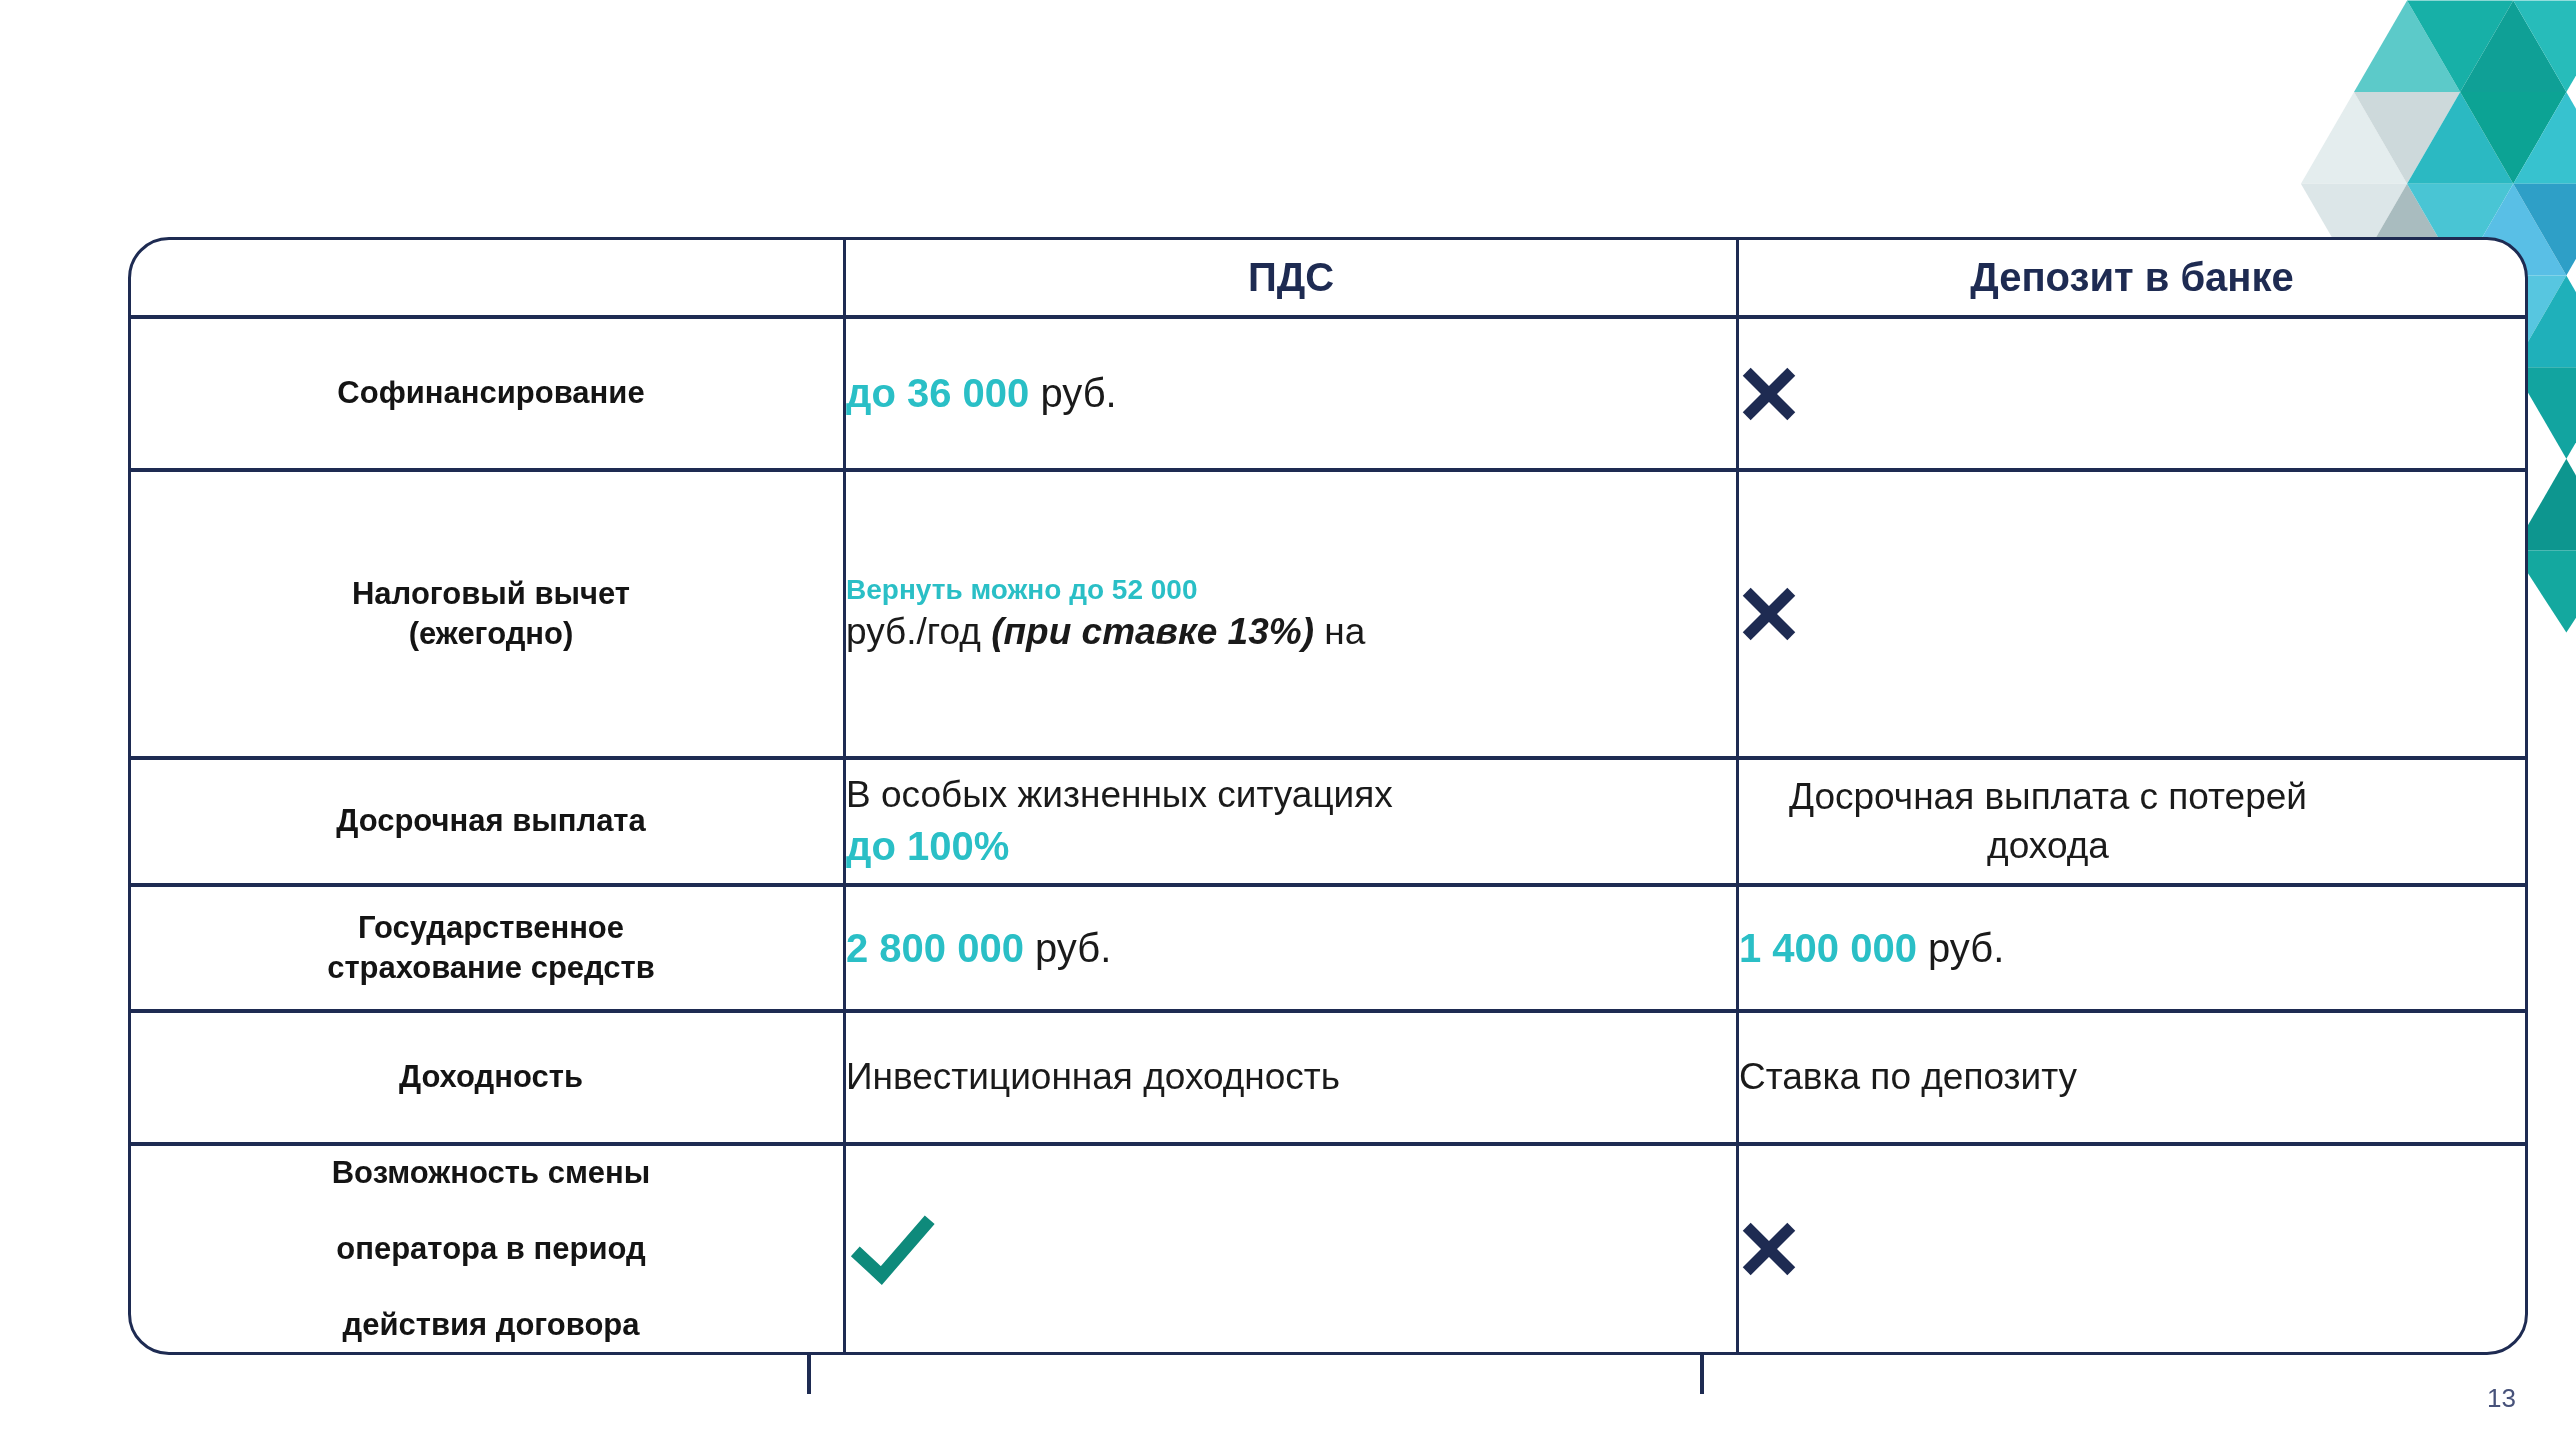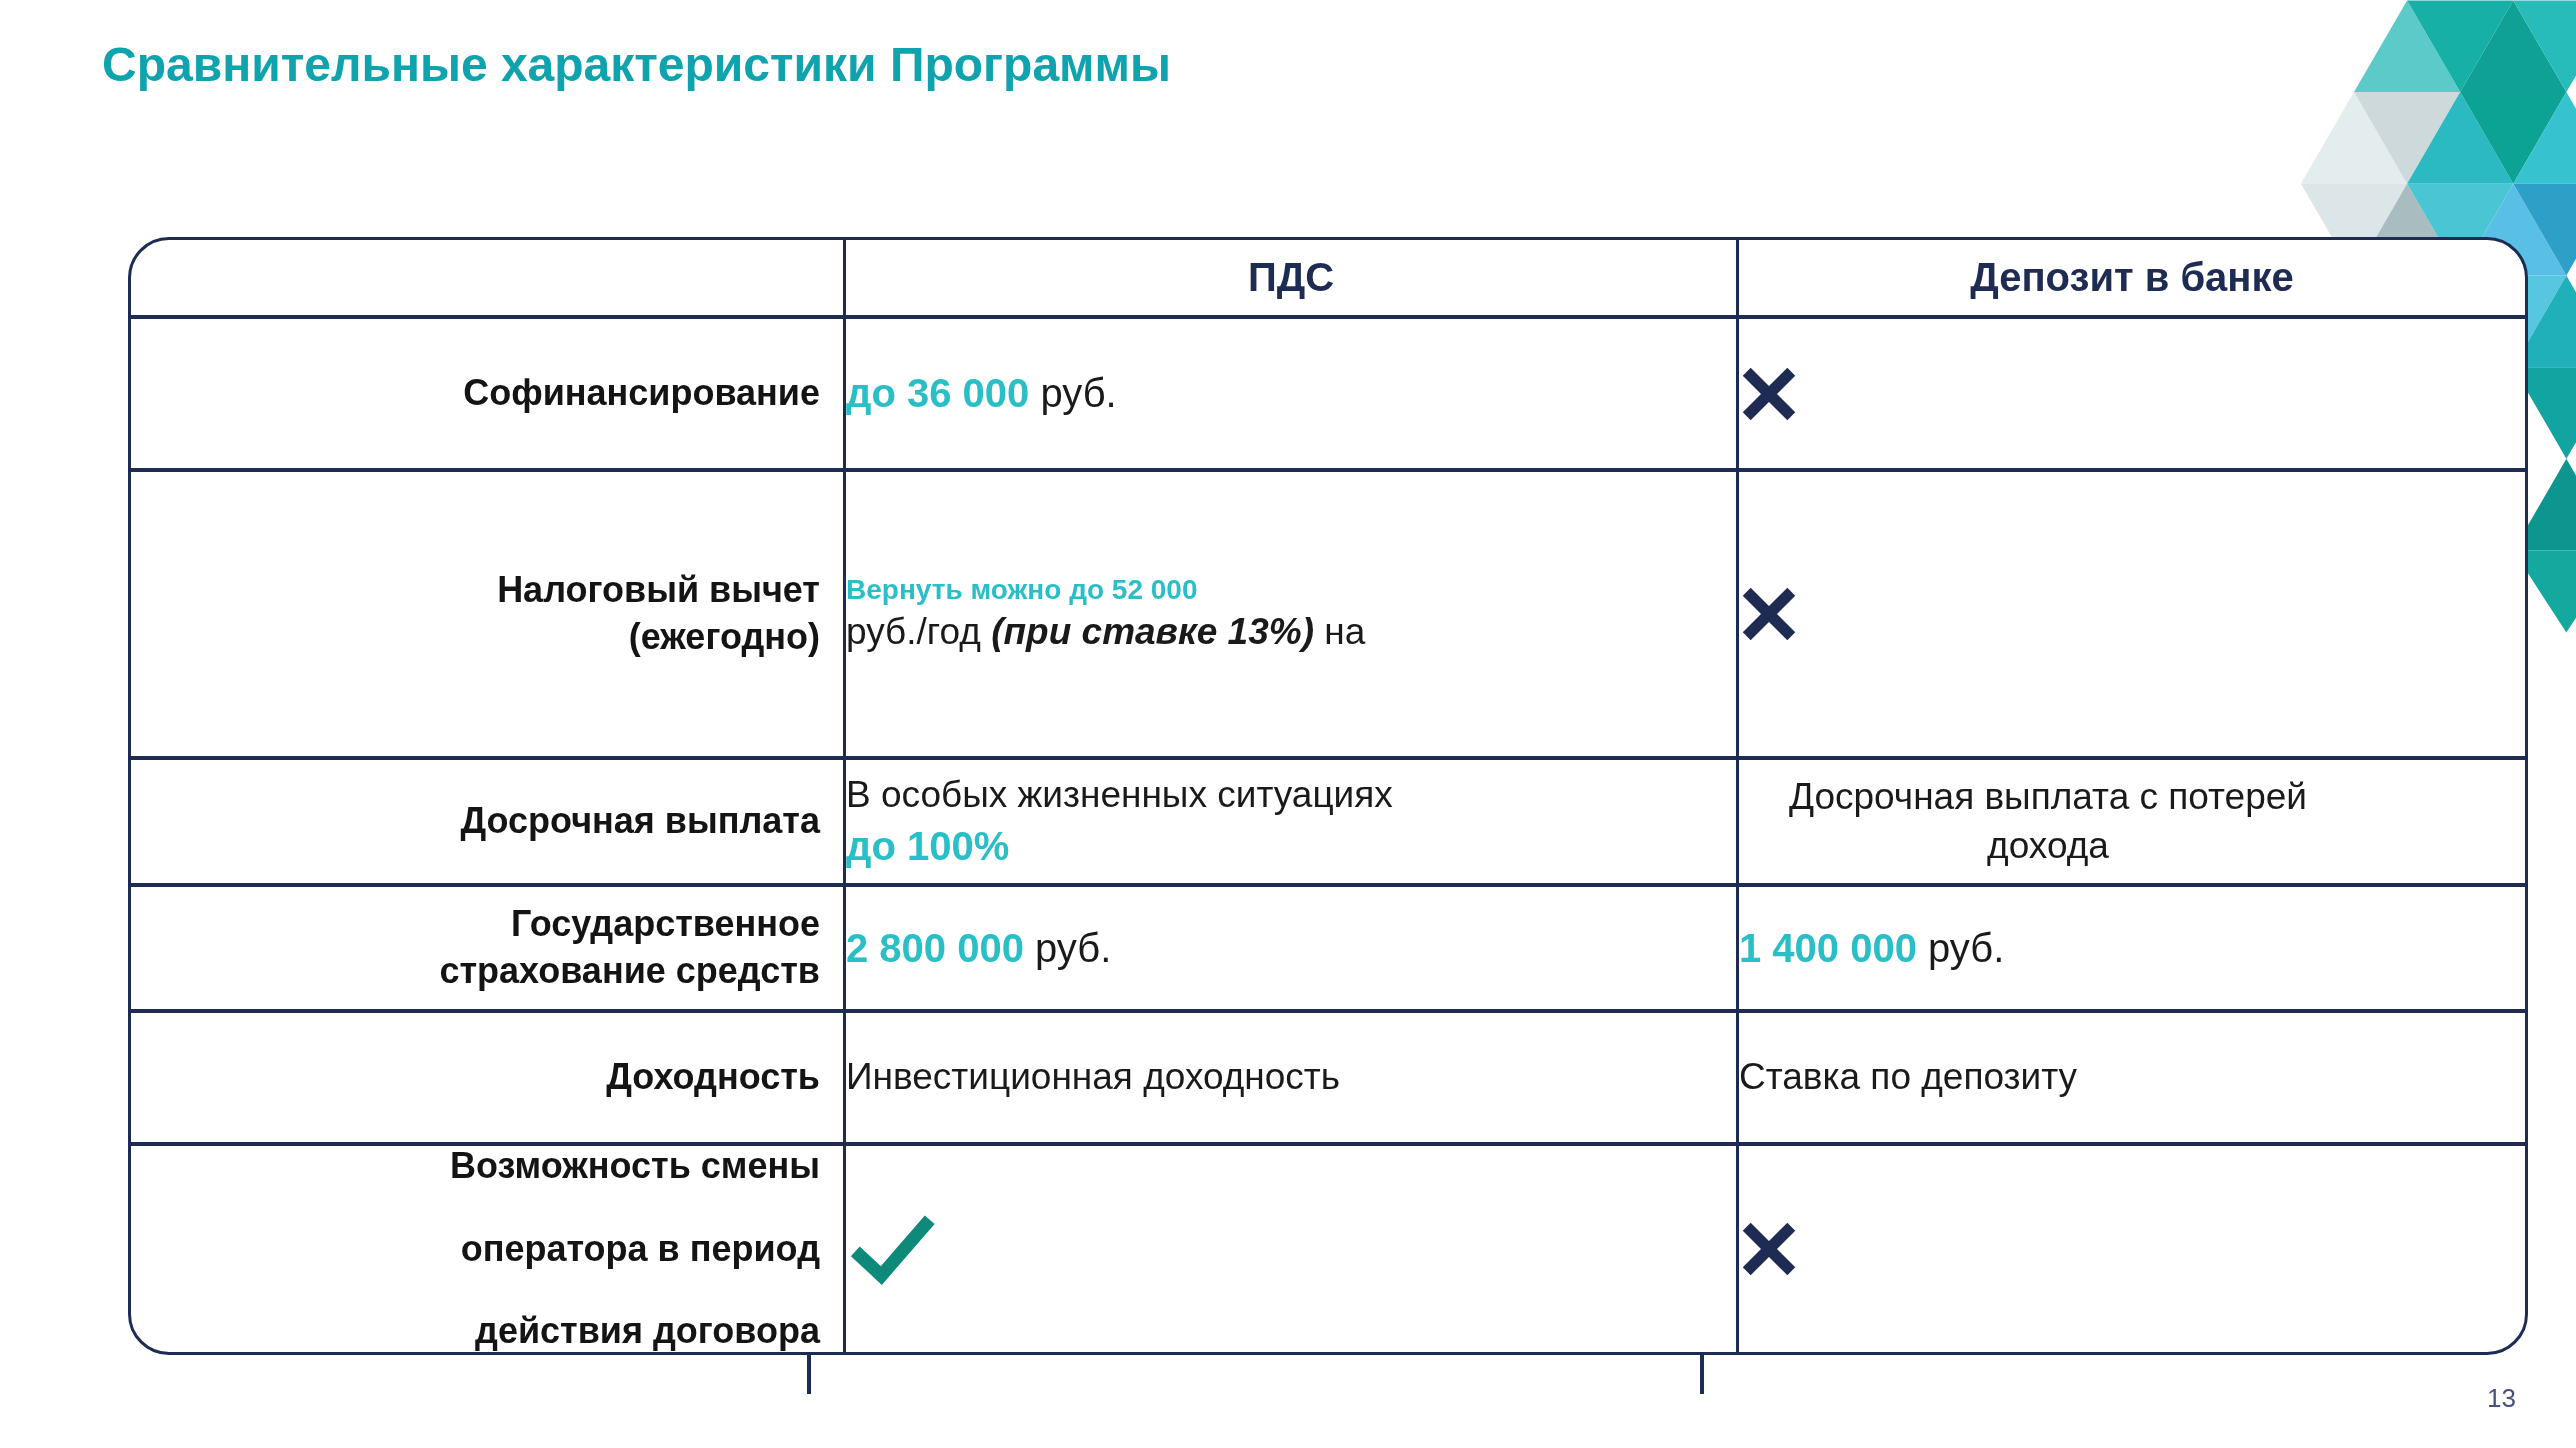--- a/index.html
+++ b/index.html
@@ -31,23 +31,23 @@
   }
   .cell{
     display:flex;flex-direction:column;justify-content:center;
     border-right:3.9px solid #1e2b52;border-bottom:4.8px solid #1e2b52;
     box-sizing:border-box;min-width:0;min-height:0;
   }
   .cell.lastcol{border-right:none;}
   .cell.lastrow{border-bottom:none;gap:36px;}
   .head{align-items:center;font-weight:bold;font-size:40px;color:#1e2b52;}
   .label{
-    align-items:flex-end;text-align:left;
+    align-items:center;text-align:left;
     padding:7.7px 23px 7.7px 31px;
-    font-weight:bold;font-size:36px;line-height:1.3;color:#141414;
+    font-weight:bold;font-size:31px;line-height:1.3;color:#141414;
   }
   .label span{display:block;}
   .label span:empty{display:none;}
   .value{align-items:flex-start;text-align:center;font-size:37px;color:#1a1a1a;line-height:1.3;}
   .accent{color:#2abfc6;font-weight:bold;}
   .big-accent{font-size:40px;}
   .r2-line1{font-size:28px;}
   .note{font-size:29px;margin-top:15.5px;color:#1a1a1a;}
   .italic-bold{font-style:italic;font-weight:bold;}
   .wrap-narrow{max-width:618px;}
@@ -84,21 +84,20 @@
     <polygon points="280,190 390,190 335,285" fill="#2e9fc7"></polygon>
     <polygon points="115,285 225,285 170,380" fill="#c3d2d5"></polygon>
     <polygon points="225,285 170,380 280,380" fill="#19a8b4"></polygon>
     <polygon points="225,285 335,285 280,380" fill="#57c6e0"></polygon>
     <polygon points="335,285 280,380 390,380" fill="#1fb0ba"></polygon>
     <polygon points="280,380 390,380 335,475" fill="#12a4a0"></polygon>
     <polygon points="335,475 280,570 390,570" fill="#0d968f"></polygon>
     <polygon points="280,570 390,570 335,655" fill="#14a89f"></polygon>
   </svg>
 
-  <h1 class="title">Сравнительные характеристики Программы</h1>
 
   <div class="cmp-table">
 
     <div class="cell head"></div>
     <div class="cell head">
       <span>ПДС</span>
     </div>
     <div class="cell head lastcol">
       <span>Депозит в банке</span>
     </div>

